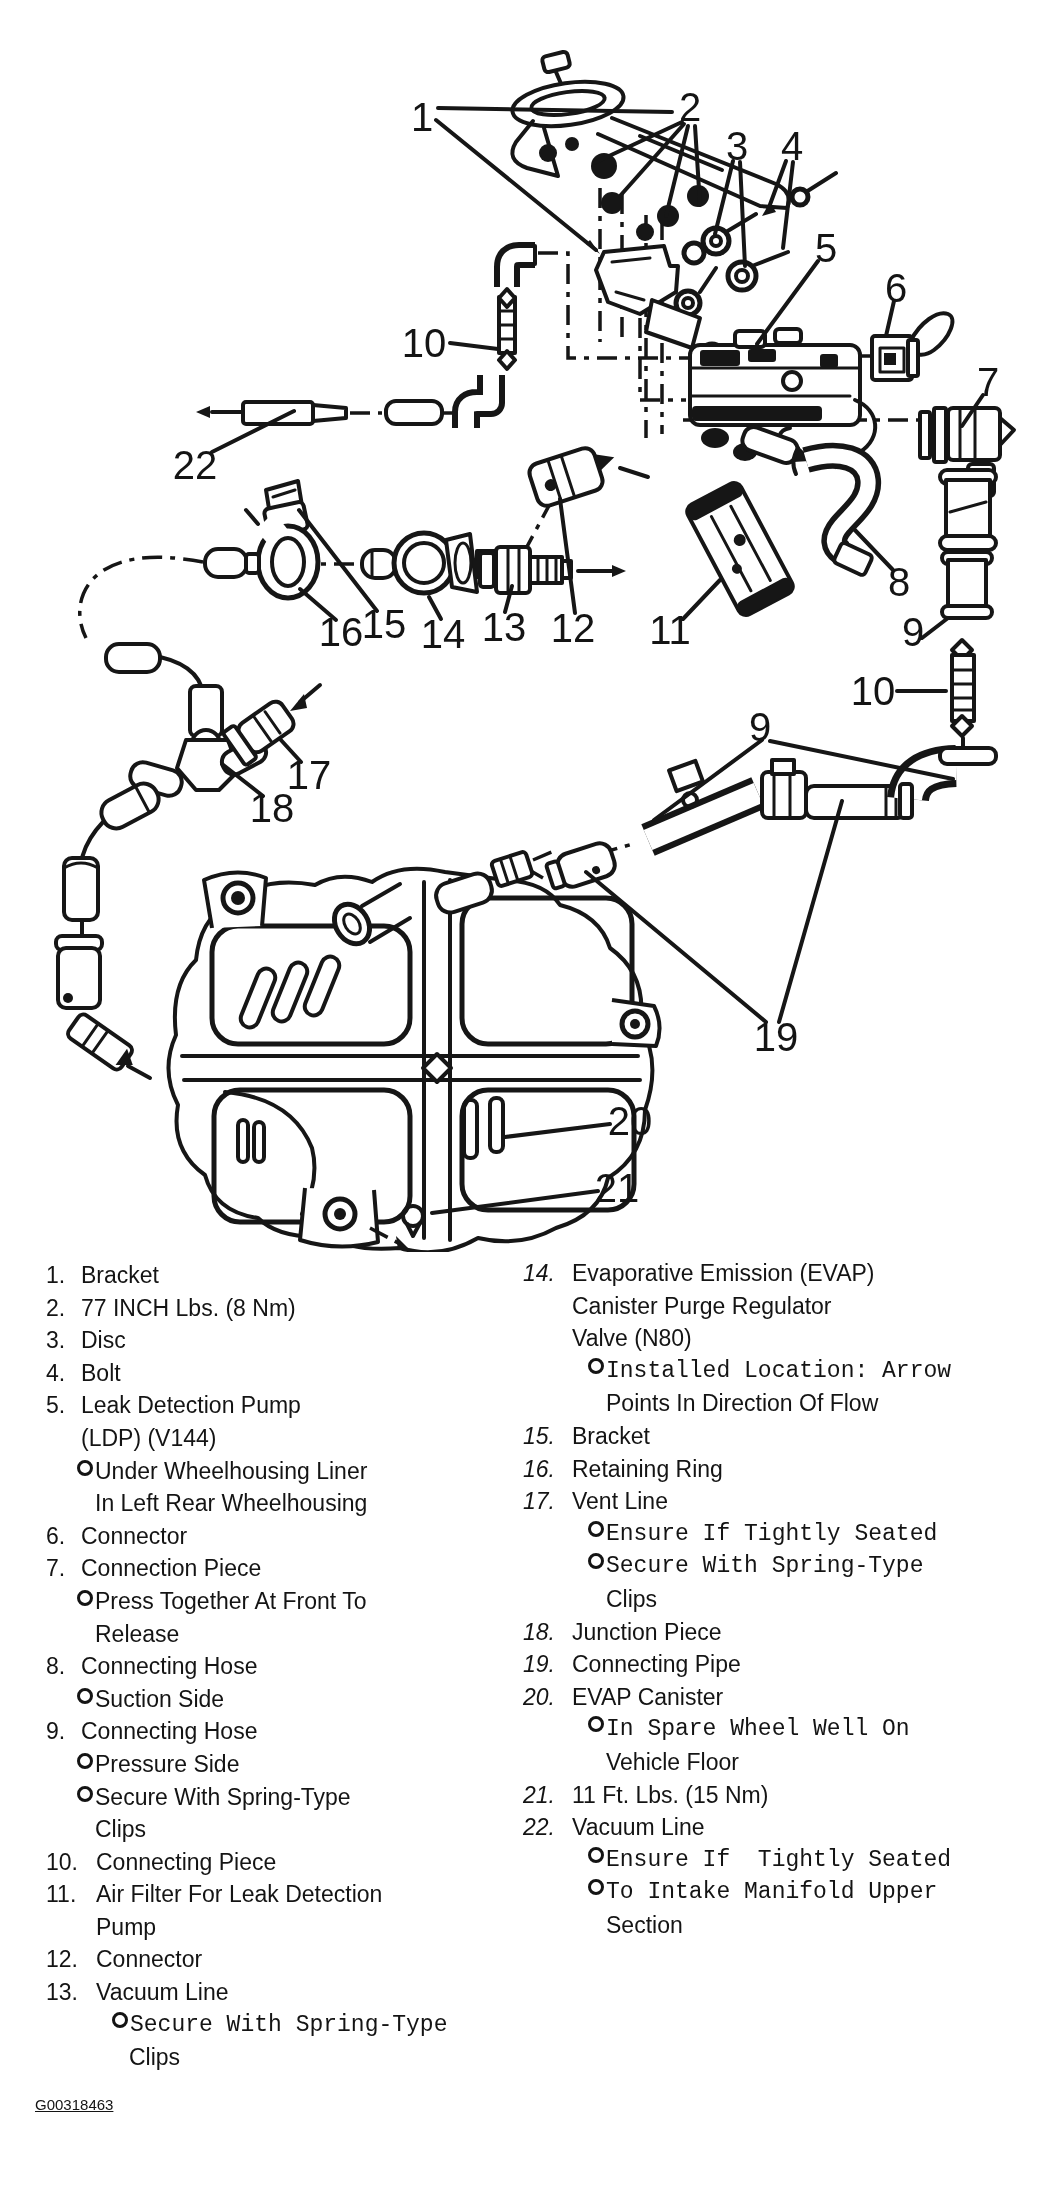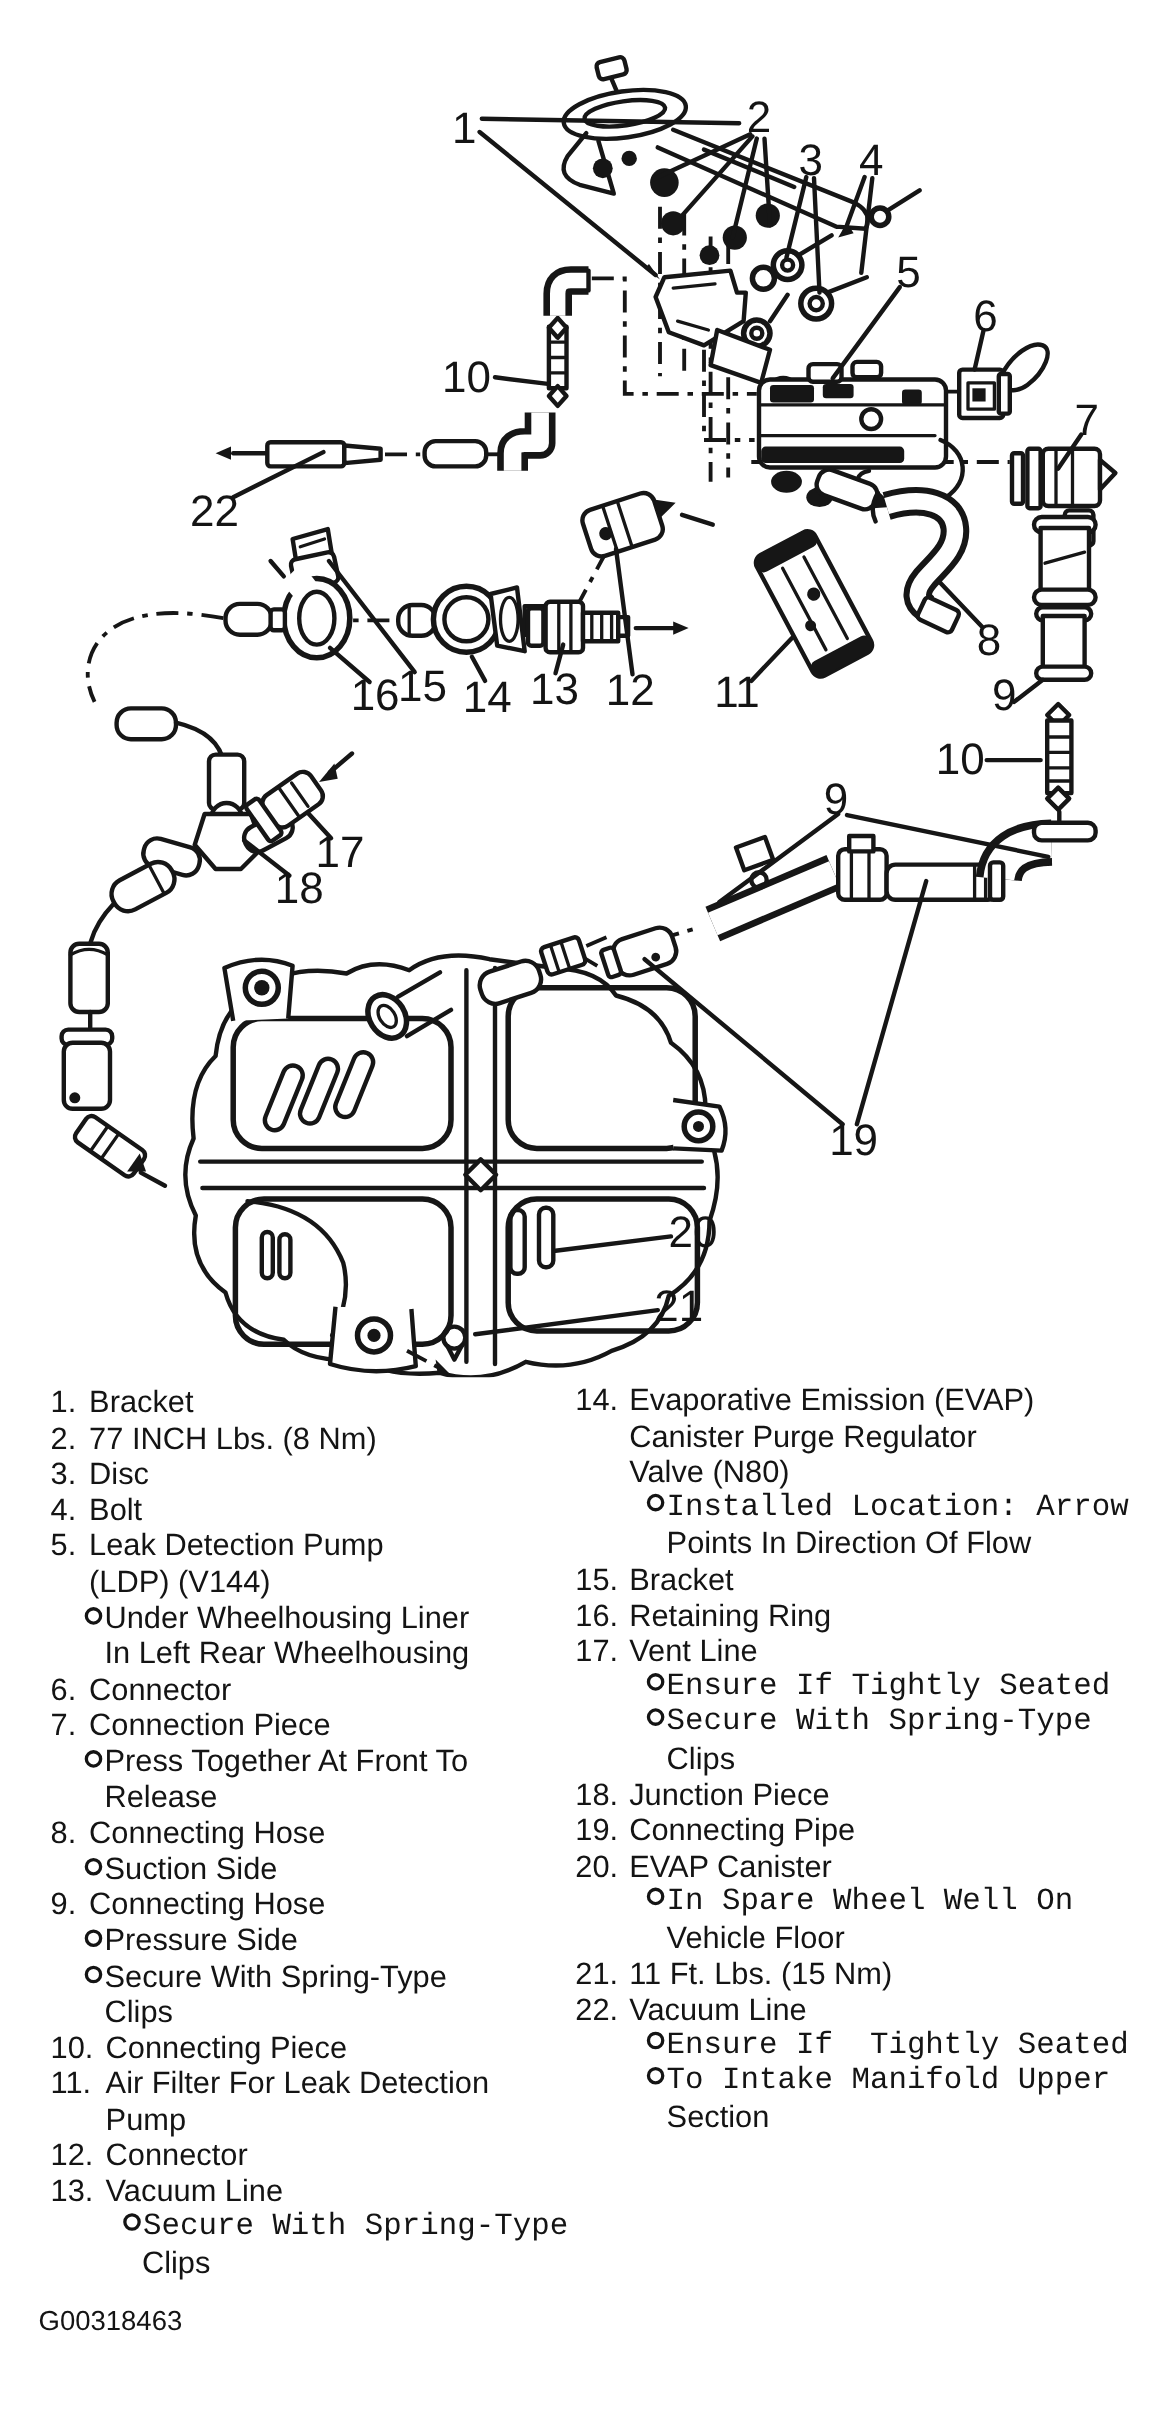--- a/index.html
+++ b/index.html
@@ -13,39 +13,39 @@
   .w  {fill:#fff;stroke:#161616;stroke-width:4;stroke-linejoin:round;}
   .w5 {fill:#fff;stroke:#161616;stroke-width:5;stroke-linejoin:round;}
   .b  {fill:#161616;stroke:none;}
   .dd {stroke:#161616;stroke-width:3.5;fill:none;stroke-dasharray:20 8 5 8;stroke-linecap:butt;}
   .ld {stroke:#161616;stroke-width:4;fill:none;stroke-linecap:round;}
   .t-out{stroke:#161616;fill:none;stroke-linecap:butt;stroke-linejoin:round;}
   .t-in {stroke:#fff;fill:none;stroke-linecap:butt;stroke-linejoin:round;}
   .callout{font-family:"Liberation Sans",sans-serif;font-size:40px;fill:#141414;
            text-anchor:middle;dominant-baseline:central;}
   
-  .col{position:absolute;font-size:28px;line-height:32.6px;white-space:pre;}
+  .col{position:absolute;font-size:23px;line-height:32.6px;white-space:pre;}
   #legend-left {left:46px;top:1259px;width:470px;}
   #legend-right{left:523px;top:1257px;width:520px;}
   .li-first .num{display:inline-block;}
   .col .num{min-width:35px;}
   .col .d2 .num{min-width:50px;}
-  #legend-right .num{min-width:49px;}
+  #legend-right .num{min-width:49px;font-style:italic;}
   .li-cont{padding-left:35px;}
   .d2 .li-cont{padding-left:50px;}
   #legend-right .li-cont{padding-left:49px;}
   .li-sub{padding-left:31px;}
   .d2 .li-sub{padding-left:66px;font-family:Liberation Mono, monospace;}
   #legend-right .li-sub{padding-left:65px;}
   .li-subcont{padding-left:49px;}
   .d2 .li-subcont{padding-left:83px;}
   #legend-right .li-subcont{padding-left:83px;}
   .bullet{display:inline-block;width:10px;height:10px;border:3px solid #141414;
           border-radius:50%;margin-right:2px;vertical-align:3px;box-sizing:content-box;}
-  .figcode{position:absolute;left:35px;top:2096px;font-size:25px;}
+  .figcode{position:absolute;left:35px;top:2096px;font-size:15px;text-decoration:underline;}
 </style>
 </head>
 <body>
 
 <div id="page">
 
   <svg id="diagram" width="1046" height="1252" viewBox="0 0 1046 1252">
 
     <g>
       <path class="dd" d="M538,253 H568 V358 H688"></path>

